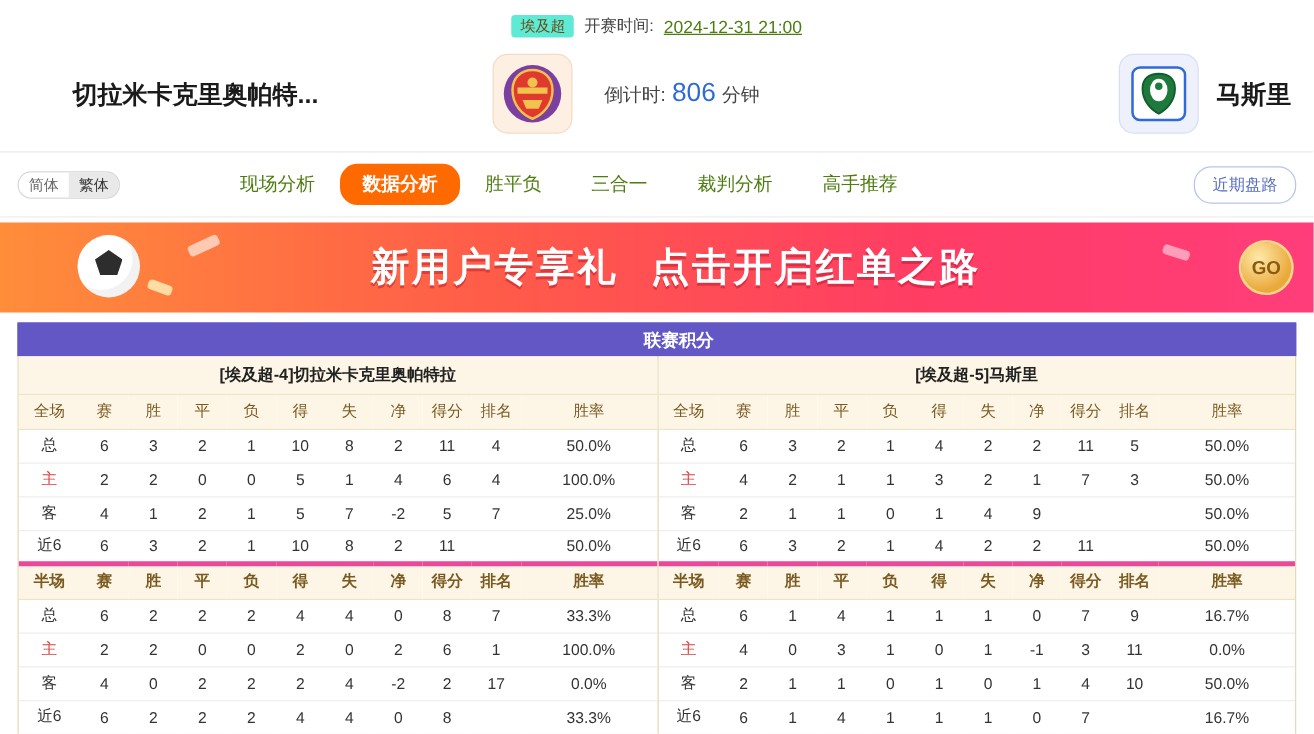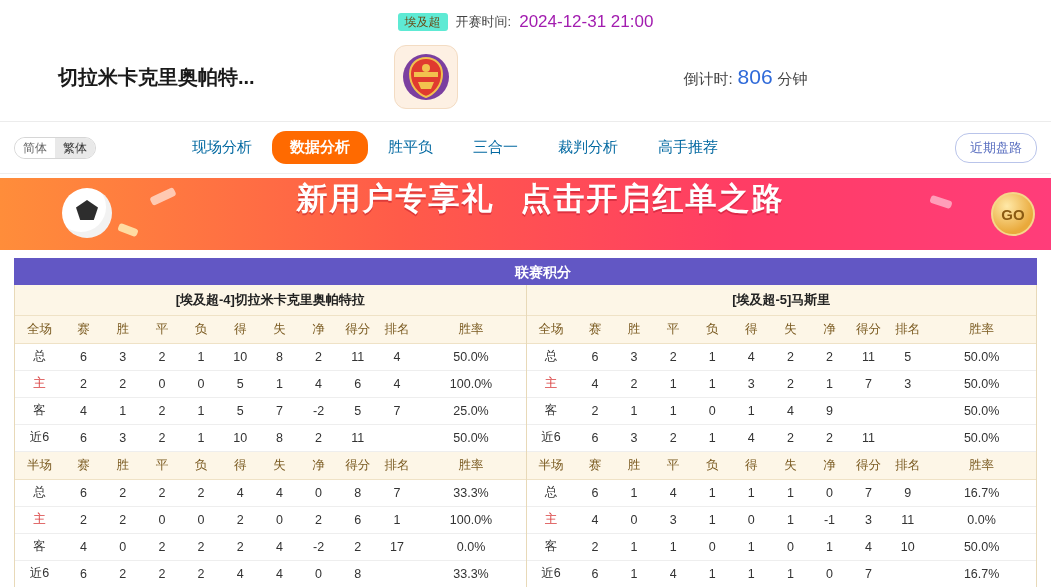--- a/index.html
+++ b/index.html
@@ -29,21 +29,21 @@
   }
   .league-badge {
     background: #5eead4;
     color: #6b4a16;
     font-size: 12px;
     padding: 3px 7px;
     border-radius: 3px;
     line-height: 1;
   }
   .kickoff-label { color:#444; font-size:13px; }
-  .kickoff-time { color:#a21caf; font-size:17px; }
+  .kickoff-time { color:#4d7c0f; font-size:14px;text-decoration:underline; }
 
   .teams-row {
     display: flex;
     align-items: center;
     padding: 6px 18px 0 18px;
     height: 84px;
   }
   .team {
     display: flex;
     align-items: center;
@@ -110,21 +110,21 @@
   .lang-toggle span.active { background:#e9e9e9; color:#333; }
 
   .nav-items {
     display: flex;
     align-items: center;
     gap: 0px;
     margin-left: 62px;
   }
   .nav-item {
     font-size: 15px;
-    color: #0369a1;
+    color: #4d7c0f;
     padding: 7px 20px;
     white-space: nowrap;
   }
   .nav-item.active {
     background: #ff6a00;
     color: #fff;
     border-radius: 14px;
     font-weight: bold;
     padding: 7px 18px;
   }
@@ -145,21 +145,21 @@
   }
 
   
   .banner {
     position: relative;
     height: 72px;
     margin: 4px 0 0 0;
     background: linear-gradient(90deg,#ff8d3a 0%,#ff5b49 38%,#ff3d64 70%,#ff3d7a 100%);
     overflow: hidden;
     display: flex;
-    align-items: flex-start;
+    align-items: center;
   }
   .banner .ball {
     position: absolute;
     left: 62px; top: 10px;
     width: 50px; height: 50px;
     border-radius: 50%;
     background: #fff;
     box-shadow: inset -6px -6px 0 rgba(0,0,0,0.05);
   }
   .banner .ball:before {
@@ -238,21 +238,21 @@
   }
   .tbl-cols th {
     background: #fdf6e7;
     color: #7a5a20;
     font-weight: normal;
     border-bottom: 1px solid #efe2c6;
     height: 28px;
   }
   td.rowlabel { color: #333; }
   td.rowlabel.home { color: #d94040; }
-  .grp-sep td, .grp-sep th { border-top: 1px solid #ec4899; }
+  .grp-sep td, .grp-sep th { border-top: 4px solid #ec4899; font-weight: bold; }
   col.c-lbl { width: 9%; }
   col.c-n { width: 7.2%; }
   col.c-rate { width: 20%; }
 </style>
 </head>
 <body>
 
 <div class="page">
 
   <div class="match-header">
@@ -273,20 +273,31 @@
             <circle cx="25" cy="16" r="4" fill="#f2c14e"></circle>
             <path d="M17 30 h16 l-3 7 h-10 z" fill="#f2c14e"></path>
           </svg>
         </span>
       </div>
 
       <div class="countdown">
         <span>倒计时:</span><span class="num">806</span><span>分钟</span>
       </div>
 
+      <div class="team right">
+        <span class="crest away">
+          <svg width="50" height="50" viewBox="0 0 50 50">
+            <rect x="4" y="4" width="42" height="42" rx="6" fill="#ffffff" stroke="#2f6ad9" stroke-width="2"></rect>
+            <path d="M25 9 C33 9 38 13 38 21 C38 31 31 38 25 41 C19 38 12 31 12 21 C12 13 17 9 25 9 Z" fill="#1d7a3c" stroke="#145c2c" stroke-width="1.5"></path>
+            <ellipse cx="25" cy="22" rx="7" ry="9" fill="#ffffff"></ellipse>
+            <circle cx="25" cy="19" r="3" fill="#1d7a3c"></circle>
+          </svg>
+        </span>
+        <span class="team-name">马斯里</span>
+      </div>
     </div>
   </div>
 
   <div class="navbar">
     <div class="lang-toggle">
       <span>简体</span>
       <span class="active">繁体</span>
     </div>
     <div class="nav-items">
       <div class="nav-item">现场分析</div>

